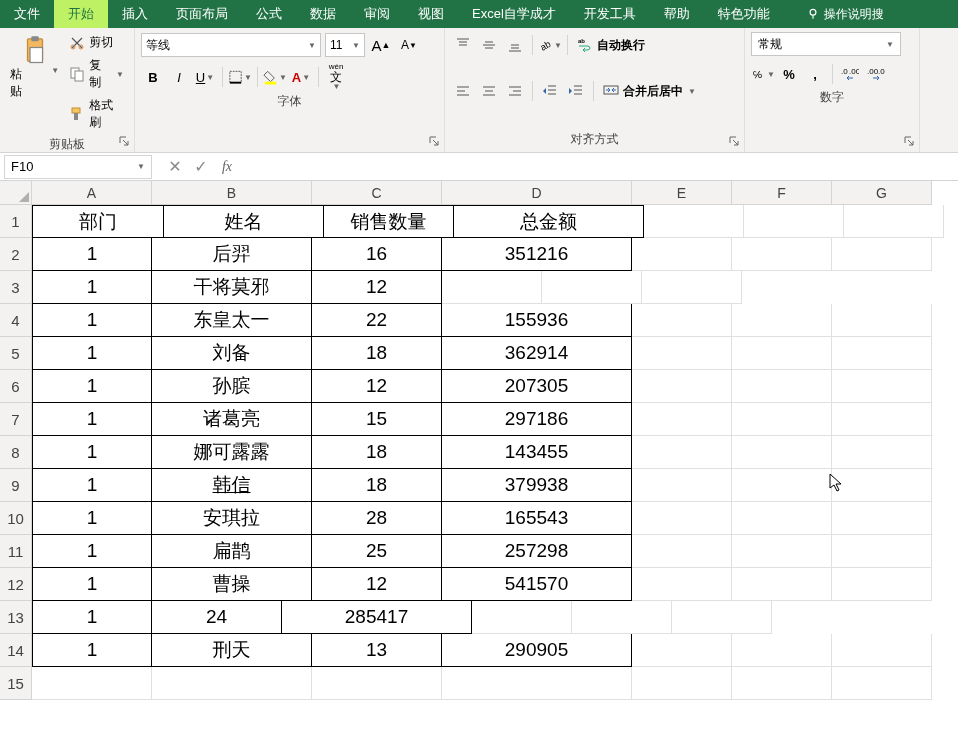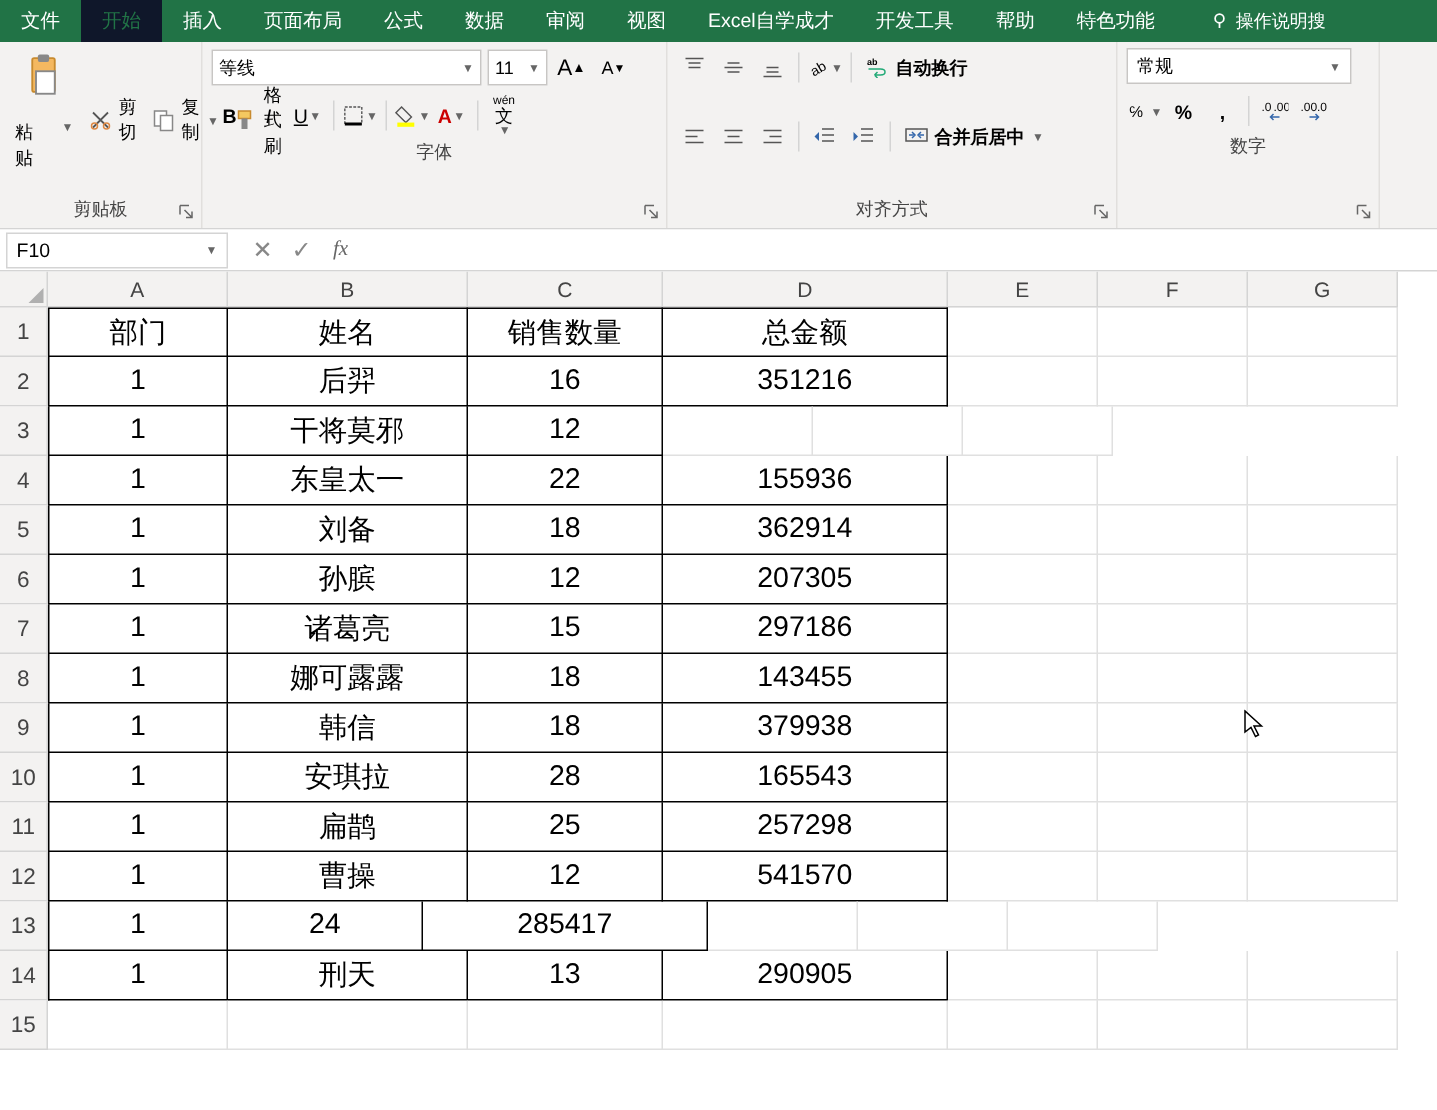--- a/index.html
+++ b/index.html
@@ -1,37 +1,37 @@
 <!DOCTYPE html>
 <html><head>
 <meta charset="utf-8">
 <style>
 * { margin: 0; padding: 0; box-sizing: border-box; font-family: "Microsoft YaHei", "SimSun", sans-serif; }
 body { background: #fff; width: 958px; height: 740px; overflow: hidden; user-select: none; }
 
 
 .tab-bar { background: #217346; height: 28px; display: flex; align-items: stretch; font-size: 13px; color: #fff; }
 .tab { padding: 0 14px; display: flex; align-items: center; cursor: pointer; }
-.tab.active { background: #0f172a; color: #217346; font-weight: 500; }
+.tab.active { background: #bef264; color: #217346; font-weight: 500; }
 .tab-tell { margin-left: 8px; display: flex; align-items: center; gap: 4px; font-size: 12px; }
 .tab-tell svg { width: 14px; height: 14px; }
 
 
 .ribbon { background: #f3f2f1; border-bottom: 1px solid #d4d4d4; height: 125px; display: flex; }
 .group { border-right: 1px solid #e1dfdd; padding: 4px 6px 0 6px; display: flex; flex-direction: column; position: relative; }
 .group-label { text-align: center; font-size: 12px; color: #444; padding: 3px 0 4px; display: flex; justify-content: center; align-items: center; gap: 2px; }
 .dialog-launcher { position: absolute; right: 3px; bottom: 4px; width: 14px; height: 14px; display: flex; align-items: center; justify-content: center; cursor: pointer; }
 .dialog-launcher svg { width: 10px; height: 10px; }
 
 
 .clipboard-main { display: flex; gap: 2px; flex: 1; }
 .paste-btn { display: flex; flex-direction: column; align-items: center; justify-content: flex-start; padding: 2px 4px; cursor: pointer; }
 .paste-btn .icon { width: 32px; height: 32px; display: flex; align-items: center; justify-content: center; }
-.paste-btn .lbl { font-size: 12px; margin-top: 14px; display: flex; gap: 18px; }
-.mini-col { display: flex; flex-direction: row; gap: 2px; }
+.paste-btn .lbl { font-size: 12px; margin-top: 0; display: flex; gap: 18px; }
+.mini-col { display: flex; flex-direction: column; gap: 2px; }
 .mini-btn { display: flex; align-items: center; gap: 4px; padding: 2px 4px; font-size: 12px; cursor: pointer; }
 .mini-btn .icon { width: 16px; height: 16px; display: flex; align-items: center; justify-content: center; }
 
 
 .font-row1 { display: flex; gap: 4px; align-items: center; height: 26px; }
 .font-select { border: 1px solid #c8c6c4; background: #fff; height: 24px; padding: 0 4px; font-size: 12px; display: flex; align-items: center; justify-content: space-between; cursor: pointer; }
 .font-name { width: 180px; }
 .font-size { width: 40px; }
 .icon-btn { width: 24px; height: 24px; display: flex; align-items: center; justify-content: center; cursor: pointer; font-size: 13px; }
 .font-row2 { display: flex; gap: 2px; align-items: center; height: 26px; margin-top: 6px; }
@@ -407,21 +407,21 @@
           <div class="row-h" style="height: 33px;">10</div>
           <div class="row-h" style="height: 33px;">11</div>
           <div class="row-h" style="height: 33px;">12</div>
           <div class="row-h" style="height: 33px;">13</div>
           <div class="row-h" style="height: 33px;">14</div>
           <div class="row-h" style="height: 33px;">15</div>
         </div>
       <div class="grid-wrap">
         <div class="grid-area" id="grid">
             <div class="grid-row row-border-top">
-              <div class="cell bordered col-border-left" style="border-top: 1px solid rgb(0, 0, 0); width: 120px; height: 33px;">部门</div>
+              <div class="cell bordered col-border-left" style="border-top: 1px solid rgb(0, 0, 0); width: 132px; height: 33px;">部门</div>
               <div class="cell bordered" style="border-top: 1px solid rgb(0, 0, 0); width: 160px; height: 33px;">姓名</div>
               <div class="cell bordered" style="border-top: 1px solid rgb(0, 0, 0); width: 130px; height: 33px;">销售数量</div>
               <div class="cell bordered" style="border-top: 1px solid rgb(0, 0, 0); width: 190px; height: 33px;">总金额</div>
               <div class="cell" style="width: 100px; height: 33px;"></div>
               <div class="cell" style="width: 100px; height: 33px;"></div>
               <div class="cell" style="width: 100px; height: 33px;"></div>
             </div>
             <div class="grid-row">
               <div class="cell bordered col-border-left" style="width: 120px; height: 33px;">1</div>
               <div class="cell bordered" style="width: 160px; height: 33px;">后羿</div>
@@ -479,21 +479,21 @@
               <div class="cell bordered col-border-left" style="width: 120px; height: 33px;">1</div>
               <div class="cell bordered" style="width: 160px; height: 33px;">娜可露露</div>
               <div class="cell bordered" style="width: 130px; height: 33px;">18</div>
               <div class="cell bordered" style="width: 190px; height: 33px;">143455</div>
               <div class="cell" style="width: 100px; height: 33px;"></div>
               <div class="cell" style="width: 100px; height: 33px;"></div>
               <div class="cell" style="width: 100px; height: 33px;"></div>
             </div>
             <div class="grid-row">
               <div class="cell bordered col-border-left" style="width: 120px; height: 33px;">1</div>
-              <div class="cell bordered" style="width: 160px; height: 33px;">韩信</div>
+              <div class="cell bordered" style="width: 160px; height: 33px; text-decoration: underline;">韩信</div>
               <div class="cell bordered" style="width: 130px; height: 33px;">18</div>
               <div class="cell bordered" style="width: 190px; height: 33px;">379938</div>
               <div class="cell" style="width: 100px; height: 33px;"></div>
               <div class="cell" style="width: 100px; height: 33px;"></div>
               <div class="cell" style="width: 100px; height: 33px;"></div>
             </div>
             <div class="grid-row">
               <div class="cell bordered col-border-left" style="width: 120px; height: 33px;">1</div>
               <div class="cell bordered" style="width: 160px; height: 33px;">安琪拉</div>
               <div class="cell bordered" style="width: 130px; height: 33px;">28</div>

